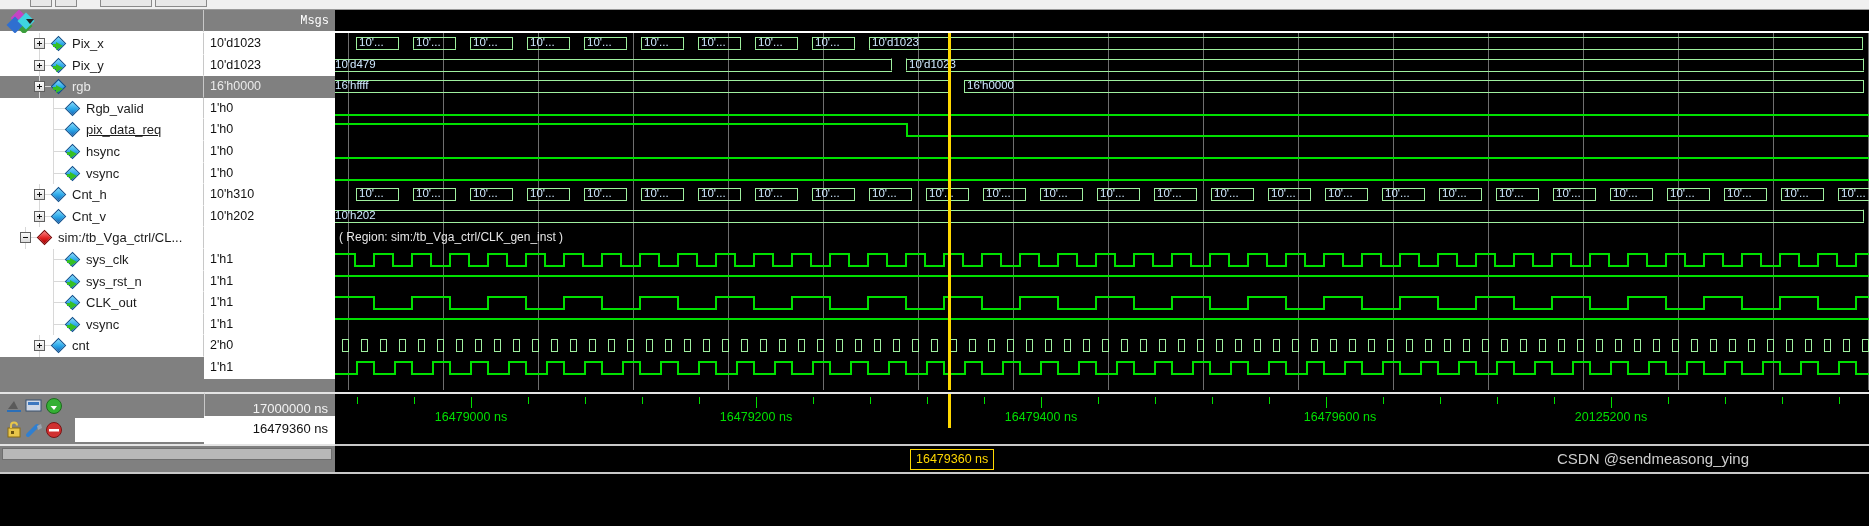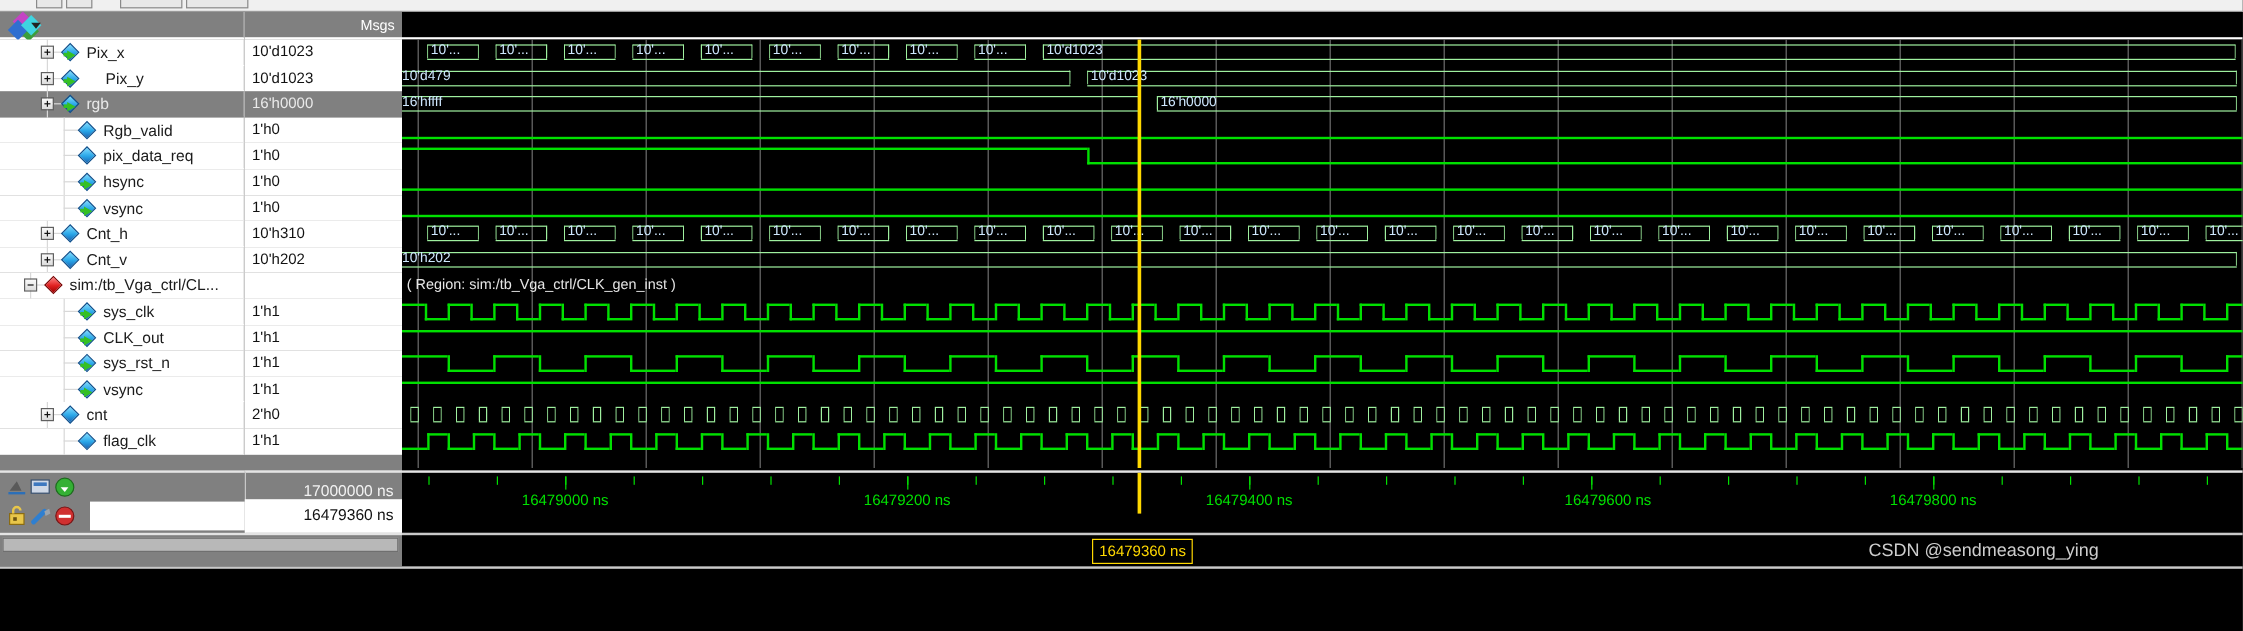--- a/index.html
+++ b/index.html
@@ -27,21 +27,21 @@
   .wave-col   { position: absolute; left: 335px; top: 10px; width: 1534px; height: 382px; background: #000; overflow: hidden; }
 
   
   .col-header {
     height: 23px; background: #808080; border-bottom: 2px solid #fff;
     position: relative;
   }
   .names-col .col-header { border-right: 1px solid #c8c8c8; }
   .hdr-msgs {
     position: absolute; right: 6px; top: 4px;
-    color: #fff; font-size: 12px;
+    color: #fff; font-size: 12px; font-family: Liberation Mono, monospace;
   }
   .wave-hdr { height: 23px; background: #000; border-bottom: 2px solid #fff; }
 
   
   .logo-wrap { position: absolute; left: 6px; top: 2px; width: 34px; height: 20px; }
   .dia { position: absolute; width: 12px; height: 12px; transform: rotate(45deg); }
   .dia.magenta { background: #c444c4; left: 7px;  top: 0px; }
   .dia.cyan    { background: #3fd4e0; left: 14px; top: 3px; }
   .dia.green   { background: #3b9e3b; left: 12px; top: 8px; }
   .dia.blue    { background: #2f6fd0; left: 3px;  top: 7px; }
@@ -242,21 +242,21 @@
         </div>
         <div class="row sel">
           <div class="tline-v" style="left: 39px; top: 0px; height: 21.6px;"></div>
           <div class="tline-h" style="left: 39px; width: 14px;"></div>
           <div class="exp-box plus" style="left: 34px;"></div>
           <div class="sig-ico" style="left: 52px;">
             <span class="d"></span>
             <span class="arrtail"></span>
             <span class="arr"></span>
           </div>
-          <div class="sig-name" style="left: 72px; margin-left: 16px;">Pix_y</div>
+          <div class="sig-name" style="left: 72px;">Pix_y</div>
         </div>
         <div class="row">
           <div class="tline-v" style="left: 39px; top: 0px; height: 21.6px;"></div>
           <div class="tline-h" style="left: 39px; width: 14px;"></div>
           <div class="exp-box plus" style="left: 34px;"></div>
           <div class="sig-ico" style="left: 52px;">
             <span class="d"></span>
             <span class="arrtail"></span>
             <span class="arr"></span>
           </div>
@@ -269,21 +269,21 @@
             <span class="d"></span>
           </div>
           <div class="sig-name" style="left: 86px;">Rgb_valid</div>
         </div>
         <div class="row sel">
           <div class="tline-v" style="left: 53px; top: 0px; height: 21.6px;"></div>
           <div class="tline-h" style="left: 53px; width: 14px;"></div>
           <div class="sig-ico" style="left: 66px;">
             <span class="d"></span>
           </div>
-          <div class="sig-name" style="left: 86px;">pix_data_req</div>
+          <div class="sig-name" style="left: 86px; text-decoration: underline;">pix_data_req</div>
         </div>
         <div class="row sel">
           <div class="tline-v" style="left: 53px; top: 0px; height: 21.6px;"></div>
           <div class="tline-h" style="left: 53px; width: 14px;"></div>
           <div class="sig-ico" style="left: 66px;">
             <span class="d"></span>
             <span class="arrtail"></span>
             <span class="arr"></span>
           </div>
           <div class="sig-name" style="left: 86px;">hsync</div>
@@ -336,58 +336,50 @@
           <div class="sig-name" style="left: 86px;">sys_clk</div>
         </div>
         <div class="row sel">
           <div class="tline-v" style="left: 53px; top: 0px; height: 21.6px;"></div>
           <div class="tline-h" style="left: 53px; width: 14px;"></div>
           <div class="sig-ico" style="left: 66px;">
             <span class="d"></span>
             <span class="arrtail"></span>
             <span class="arr"></span>
           </div>
-          <div class="sig-name" style="left: 86px;">CLK_out</div>
+          <div class="sig-name" style="left: 86px;">sys_rst_n</div>
         </div>
         <div class="row sel">
           <div class="tline-v" style="left: 53px; top: 0px; height: 21.6px;"></div>
           <div class="tline-h" style="left: 53px; width: 14px;"></div>
           <div class="sig-ico" style="left: 66px;">
             <span class="d"></span>
             <span class="arrtail"></span>
             <span class="arr"></span>
           </div>
-          <div class="sig-name" style="left: 86px;">sys_rst_n</div>
+          <div class="sig-name" style="left: 86px;">CLK_out</div>
         </div>
         <div class="row sel">
           <div class="tline-v" style="left: 53px; top: 0px; height: 21.6px;"></div>
           <div class="tline-h" style="left: 53px; width: 14px;"></div>
           <div class="sig-ico" style="left: 66px;">
             <span class="d"></span>
             <span class="arrtail"></span>
             <span class="arr"></span>
           </div>
           <div class="sig-name" style="left: 86px;">vsync</div>
         </div>
         <div class="row sel">
           <div class="tline-v" style="left: 39px; top: 0px; height: 21.6px;"></div>
           <div class="tline-h" style="left: 39px; width: 14px;"></div>
           <div class="exp-box plus" style="left: 34px;"></div>
           <div class="sig-ico" style="left: 52px;">
             <span class="d"></span>
           </div>
           <div class="sig-name" style="left: 72px;">cnt</div>
-        </div>
-        <div class="row sel">
-          <div class="tline-v" style="left: 53px; top: 0px; height: 21.6px;"></div>
-          <div class="tline-h" style="left: 53px; width: 14px;"></div>
-          <div class="sig-ico" style="left: 66px;">
-            <span class="d"></span>
-          </div>
-          <div class="sig-name" style="left: 86px;">flag_clk</div>
         </div>
       </div>
   </div>
 
   <div class="values-col">
     <div class="col-header">
       <div class="hdr-msgs">Msgs</div>
     </div>
     <div class="rows" id="values-rows">
         <div class="row sel">
@@ -1321,21 +1313,21 @@
   <div class="ruler" id="ruler">
       <div class="tick major" style="left: 136px;"></div>
       <div class="time-lbl" style="left: 136px;">16479000 ns</div>
       <div class="tick major" style="left: 421px;"></div>
       <div class="time-lbl" style="left: 421px;">16479200 ns</div>
       <div class="tick major" style="left: 706px;"></div>
       <div class="time-lbl" style="left: 706px;">16479400 ns</div>
       <div class="tick major" style="left: 991px;"></div>
       <div class="time-lbl" style="left: 1005px;">16479600 ns</div>
       <div class="tick major" style="left: 1276px;"></div>
-      <div class="time-lbl" style="left: 1276px;">16479800 ns</div>
+      <div class="time-lbl" style="left: 1276px;">20125200 ns</div>
       <div class="tick" style="left: 22px;"></div>
       <div class="tick" style="left: 79px;"></div>
       <div class="tick" style="left: 136px;"></div>
       <div class="tick" style="left: 193px;"></div>
       <div class="tick" style="left: 250px;"></div>
       <div class="tick" style="left: 307px;"></div>
       <div class="tick" style="left: 364px;"></div>
       <div class="tick" style="left: 421px;"></div>
       <div class="tick" style="left: 478px;"></div>
       <div class="tick" style="left: 535px;"></div>

